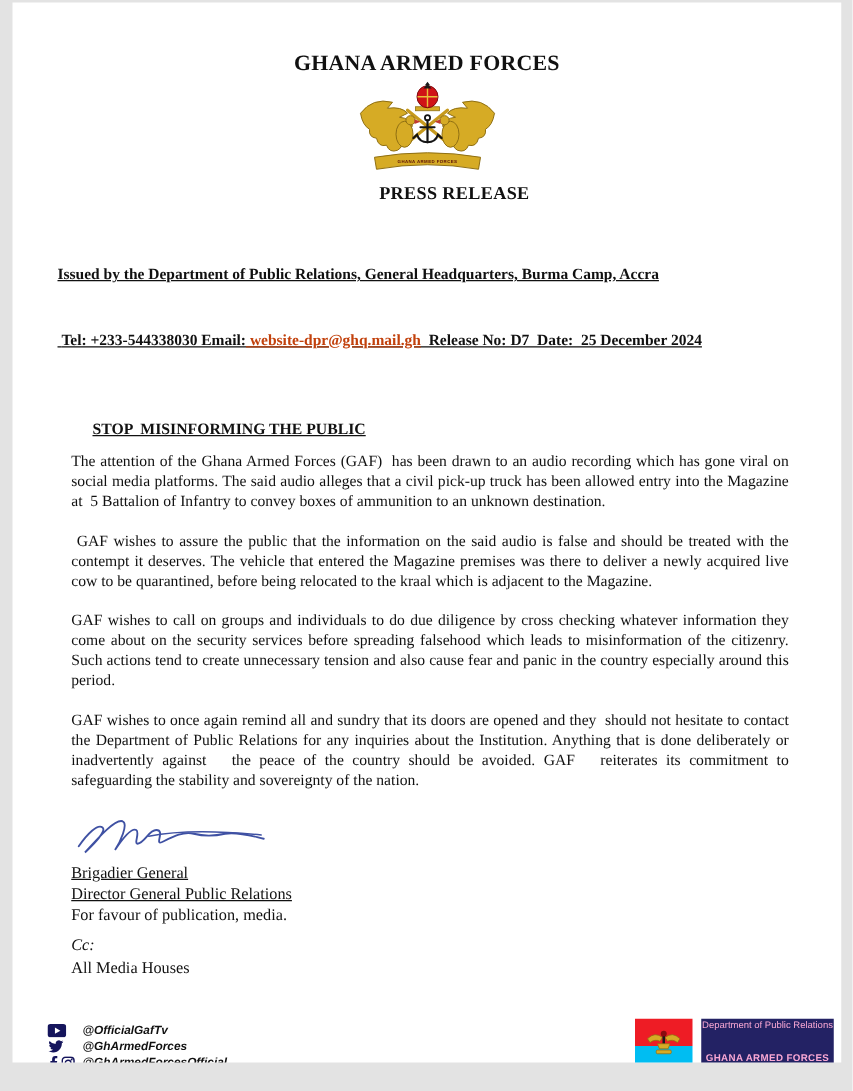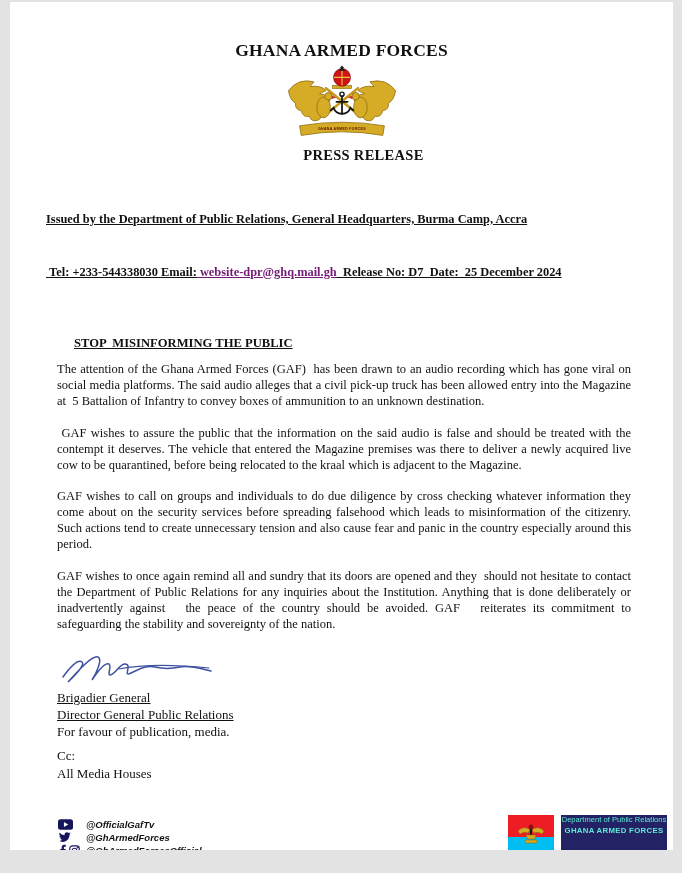--- a/index.html
+++ b/index.html
@@ -21,59 +21,59 @@
   .crest-wrap{text-align:center;line-height:0;}
   .doc-type{
     margin:6px 0 12px 0;text-align:center;
     font-size:14.5px;font-weight:bold;letter-spacing:.3px;color:#111;padding-left:44px;
   }
   .issued-block{
     margin:0 28px 0 36px;font-size:12.4px;font-weight:bold;
     line-height:17.5px;color:#111;white-space:pre-wrap;
   }
   .issued-block .uline{text-decoration:underline;}
-  .email-link{color:#701a75;}
+  .email-link{color:#c2410c;}
   
   .doc-body{margin:20px 42px 0 47px;color:#111;}
   .headline{
     font-size:12.6px;font-weight:bold;text-decoration:underline;
     margin:0 0 11px 17px;white-space:pre-wrap;
   }
   .doc-body p{
     margin:0 0 16px 0;font-size:12.5px;line-height:15.9px;
     text-align:justify;white-space:pre-wrap;
   }
   
   .signoff{margin:16px 42px 0 47px;color:#111;}
   .signature-img{display:block;margin:0 0 2px 2px;}
   .sig-name{font-size:13px;font-weight:bold;line-height:17px;}
   .sig-line{font-size:13px;line-height:17px;text-decoration:underline;}
   .note-heading{font-size:13px;line-height:17px;margin-top:11px;text-decoration:underline;}
   .note-body{font-size:13px;line-height:17px;}
-  .cc-label{font-size:13px;line-height:18px;margin-top:7px;}
+  .cc-label{font-size:13px;line-height:18px;margin-top:7px;font-style:italic;}
   .cc-value{font-size:13px;line-height:18px;}
   
-  .social-block{position:absolute;left:48px;top:816px;}
+  .social-block{position:absolute;left:28px;top:816px;}
   .social-row{display:flex;align-items:center;height:13px;}
   .social-icons{width:26px;display:flex;align-items:center;gap:2px;}
   .social-handle{
     font-family:"Liberation Sans","DejaVu Sans",sans-serif;
     font-size:9.5px;font-weight:bold;font-style:italic;color:#111;
     white-space:pre;margin-left:2px;
   }
   .footer-logo{position:absolute;left:498px;top:813px;display:flex;}
   .flag{
     width:46px;height:37px;position:relative;flex:none;
     background:linear-gradient(to bottom,#ee1c25 0 60%,#00bdf2 60% 100%);
   }
   .flag svg{position:absolute;left:50%;top:50%;transform:translate(-50%,-50%);}
   .dept-box{
     margin-left:7px;width:106px;height:37px;background:#232264;
-    display:flex;flex-direction:column;justify-content:flex-start;align-items:center;
-    font-family:"Liberation Sans","DejaVu Sans",sans-serif;color:#5eead4;flex:none;
+    display:flex;flex-direction:column;justify-content:space-between;align-items:center;
+    font-family:"Liberation Sans","DejaVu Sans",sans-serif;color:#f9a8d4;flex:none;
   }
   .dept-line1{font-size:7.6px;line-height:10px;}
   .dept-line2{font-size:7.8px;font-weight:bold;letter-spacing:.3px;line-height:11px;}
   .stripe{position:absolute;left:8px;top:848px;width:645px;height:11px;display:flex;}
   .stripe .seg{flex:1;height:100%;}
 </style>
 </head>
 <body>
 
 <div class="page">

